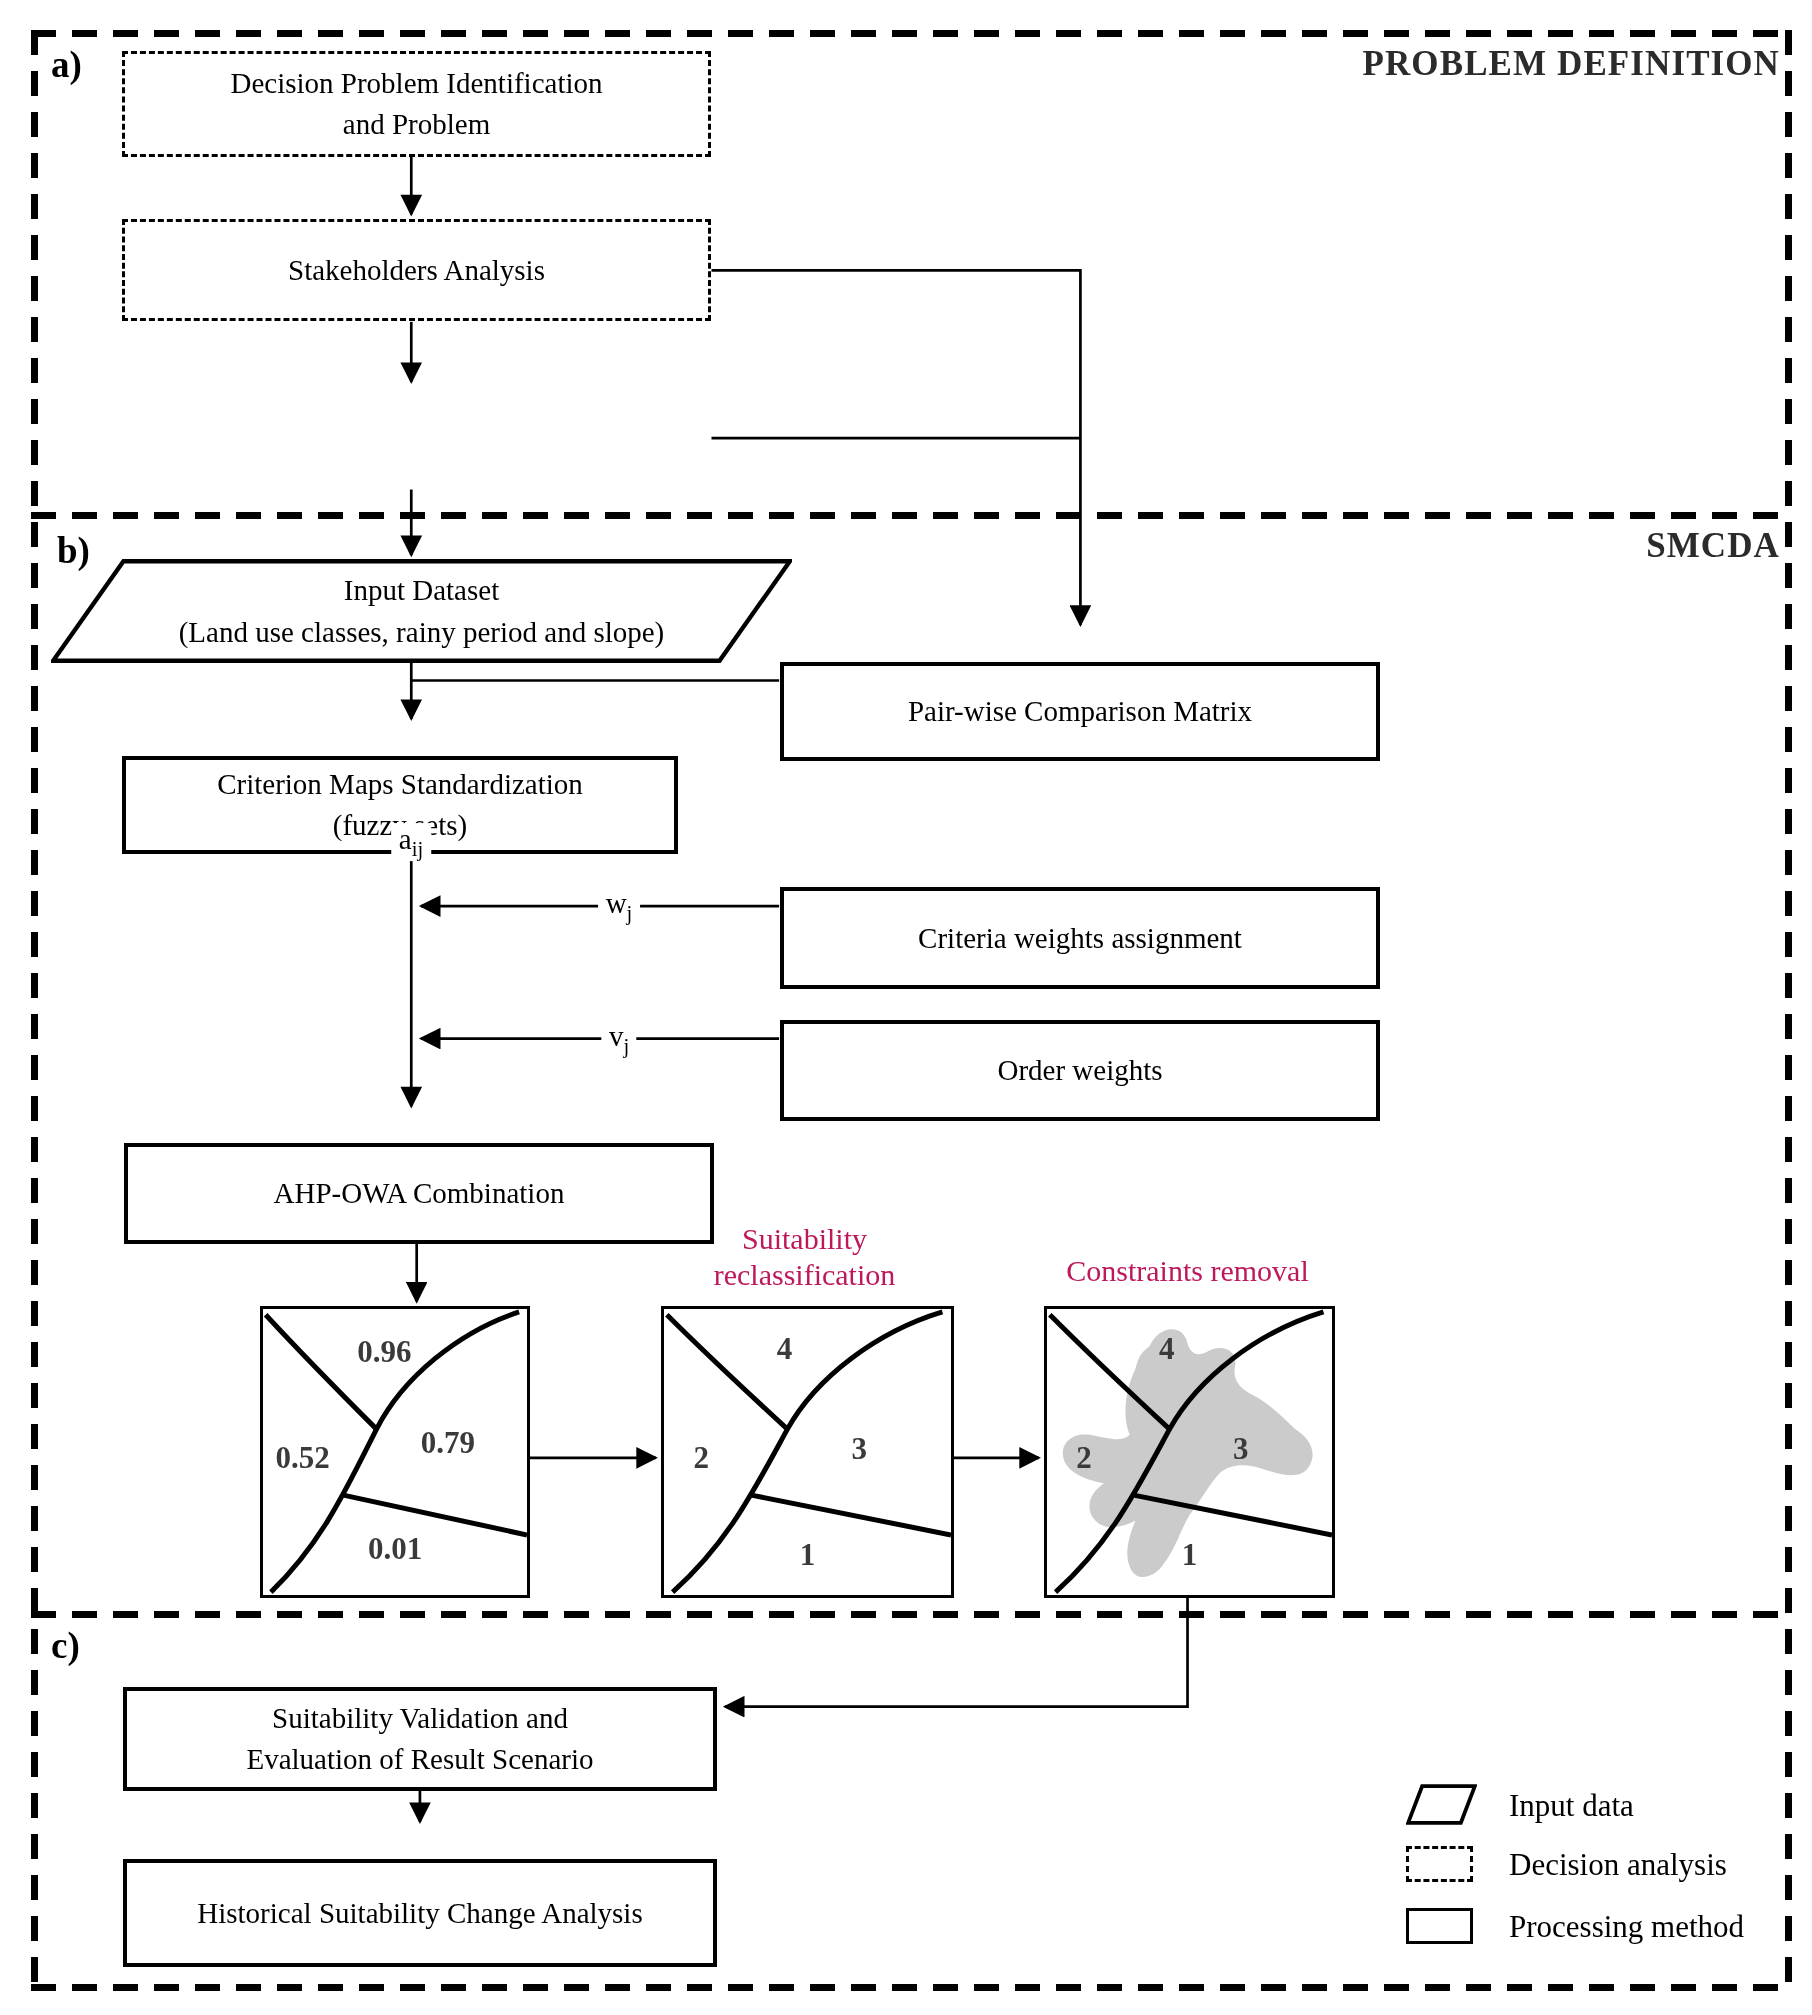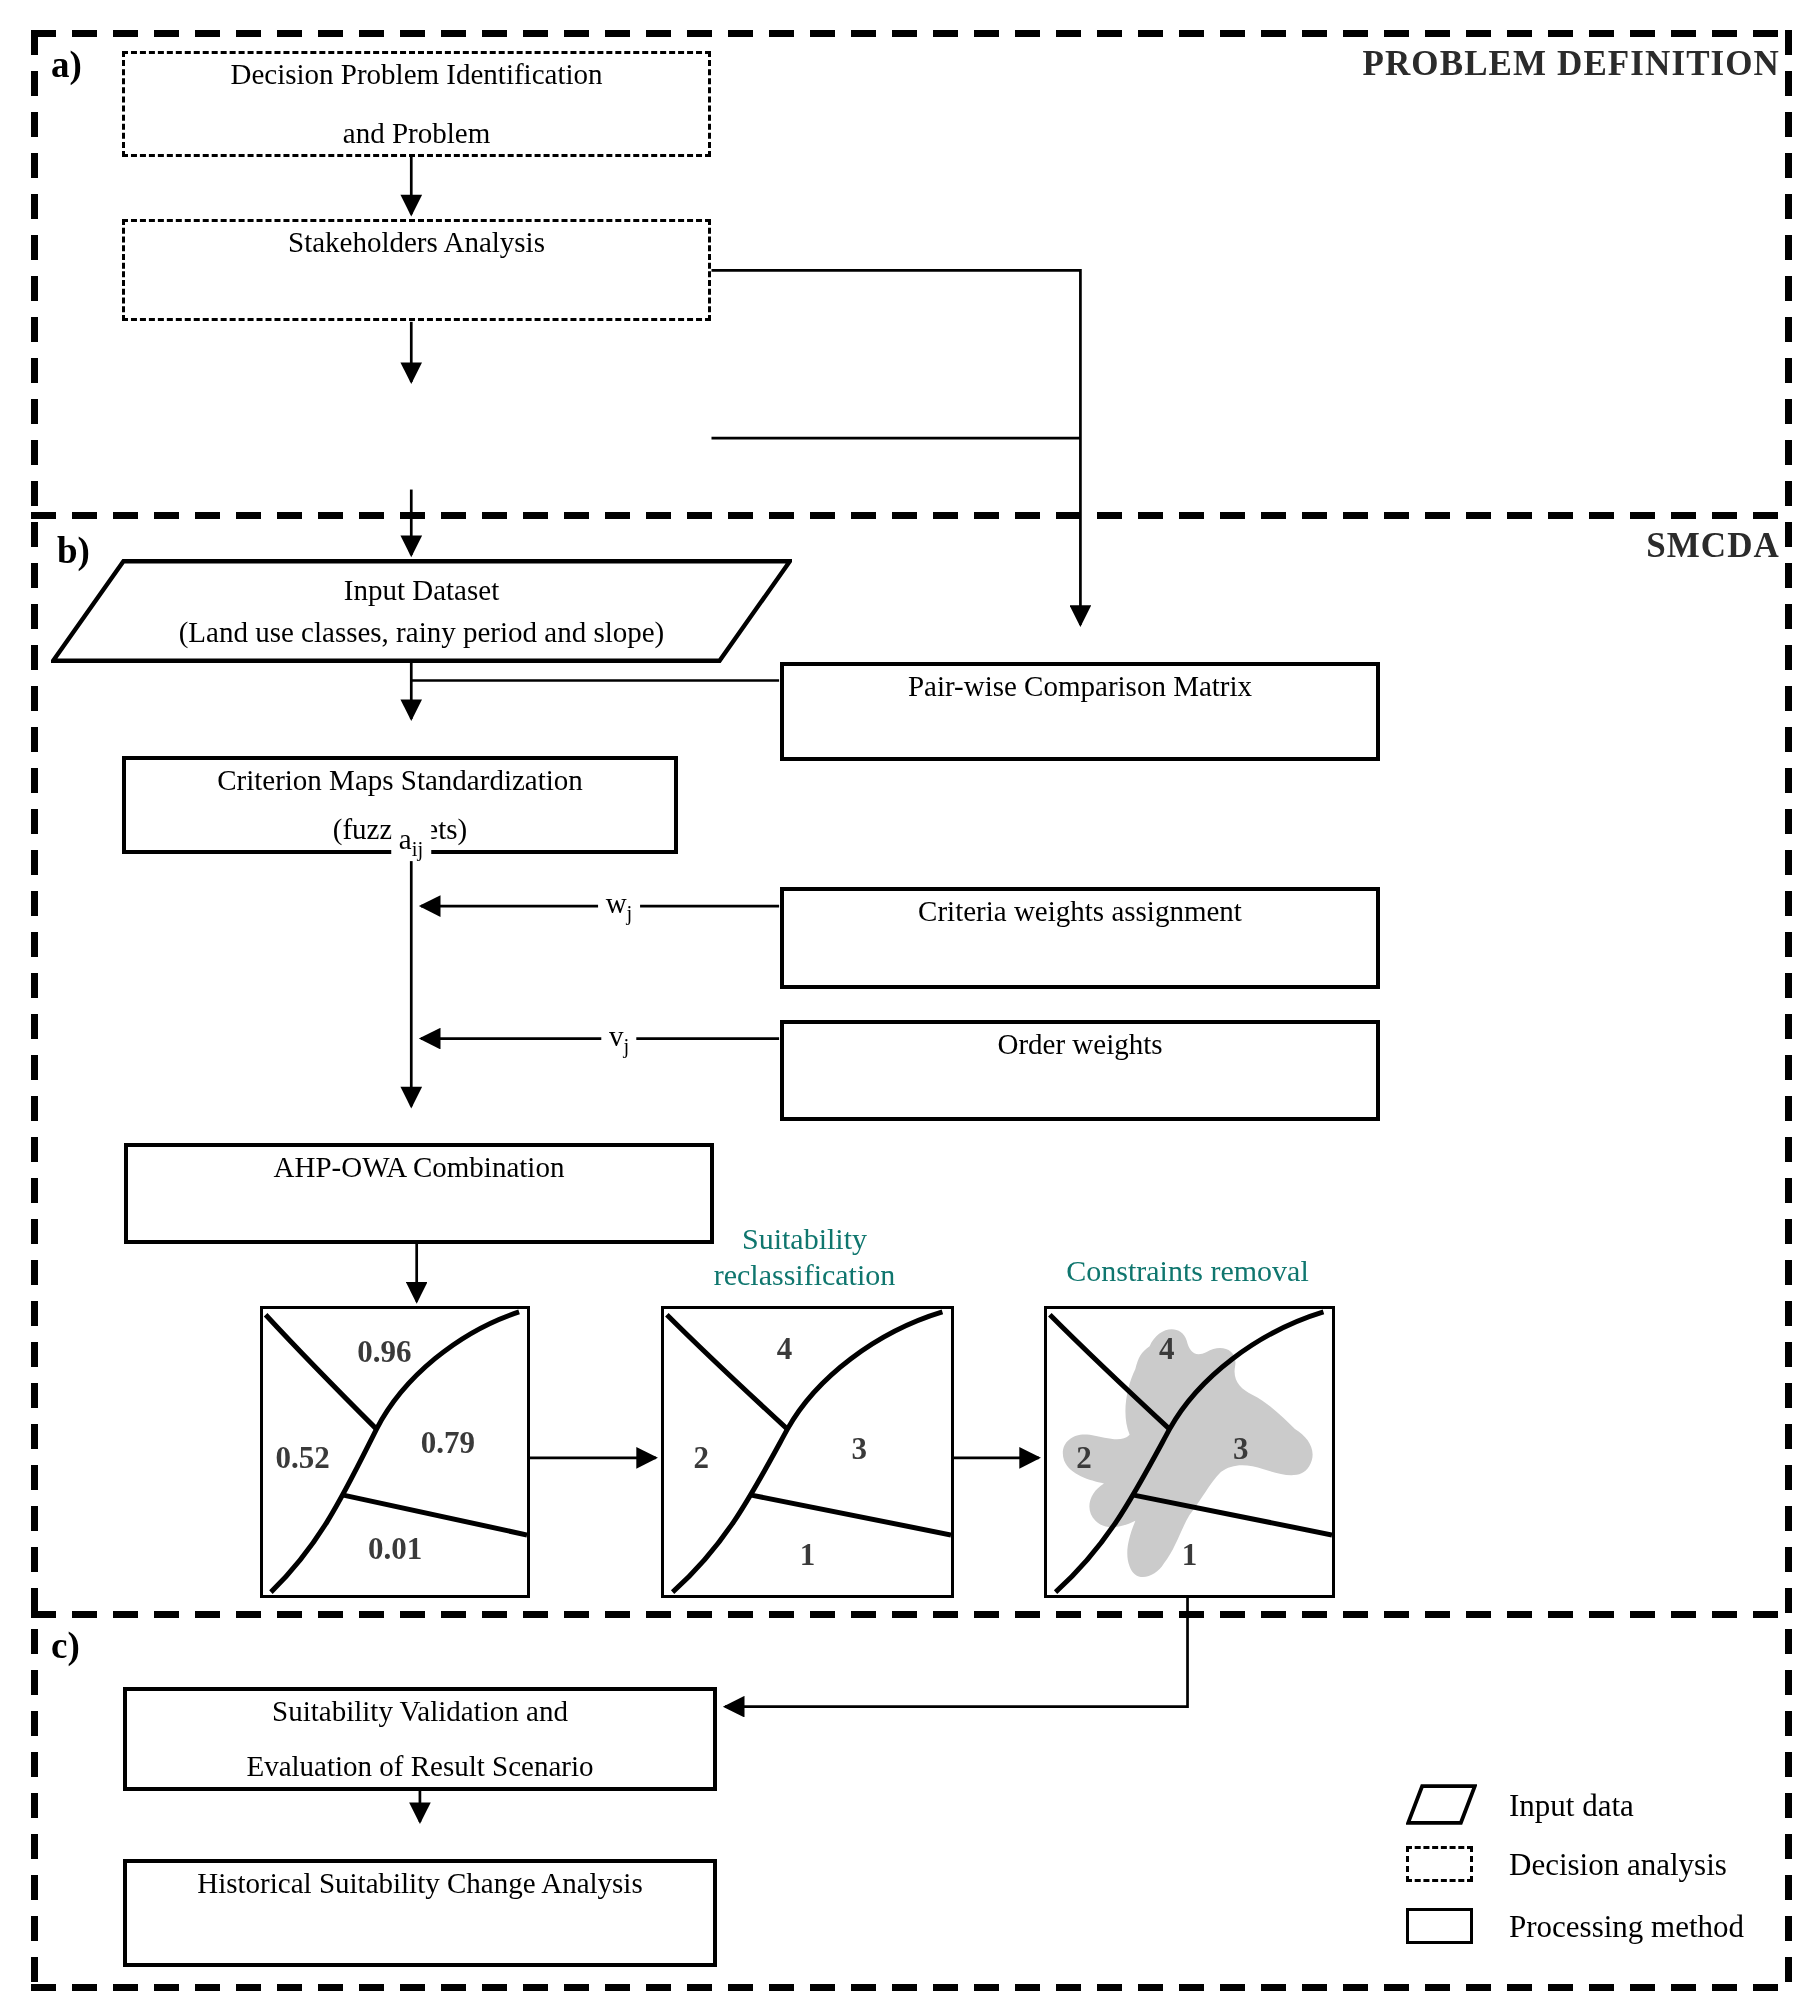--- a/index.html
+++ b/index.html
@@ -6,37 +6,37 @@
   #canvas{position:relative;width:1813px;height:2015px;background:#fff;
           font-family:"Liberation Serif","DejaVu Serif",serif;color:#000;overflow:hidden;}
 
   
   .dash-h{position:absolute;height:7px;
     background:repeating-linear-gradient(90deg,#000 0 25px,transparent 25px 41px);}
   .dash-v{position:absolute;width:7px;
     background:repeating-linear-gradient(180deg,#000 0 25px,transparent 25px 41px);}
 
   .node{position:absolute;background:#fff;display:flex;flex-direction:column;
-        justify-content:space-between;align-items:center;text-align:center;
+        justify-content:center;align-items:center;text-align:center;
         font-size:29px;line-height:41px;z-index:30;}
   .node.solid{border:4.3px solid #000;margin-top:32px;}
   .node.dashedb{border:3.2px dashed #000;}
 
   .seclabel{position:absolute;font-weight:bold;font-size:37px;z-index:40;}
   .sectitle{position:absolute;font-weight:bold;font-size:35px;letter-spacing:1.1px;
             color:#2b2b2b;text-align:right;z-index:40;}
   .symlabel{position:absolute;z-index:40;background:#fff;padding:0 7.6px;
             font-size:29px;transform:translate(-50%,-50%);}
   sub{font-size:20.6px;}
 
   .mapbox{position:absolute;background:#fff;border:3.8px solid #000;z-index:30;}
   .mapbox svg{position:absolute;left:0;top:0;width:100%;height:100%;}
   .mapnum{position:absolute;transform:translate(-50%,-50%);
           font-weight:bold;font-size:31px;color:#3a3a3a;z-index:5;}
-  .maptitle{position:absolute;z-index:40;text-align:center;color:#0f766e;
+  .maptitle{position:absolute;z-index:40;text-align:center;color:#be185d;
             font-size:30px;line-height:36px;}
 
   #wires{position:absolute;left:0;top:0;z-index:20;pointer-events:none;}
   .pgram{position:absolute;z-index:30;}
   .pgram svg{position:absolute;left:0;top:0;}
   .pgram .ptext{position:absolute;left:0;top:0;width:100%;height:100%;
     display:flex;flex-direction:column;justify-content:center;align-items:center;
     font-size:29px;line-height:42px;text-align:center;}
 
   .legend-shape{position:absolute;z-index:30;}

